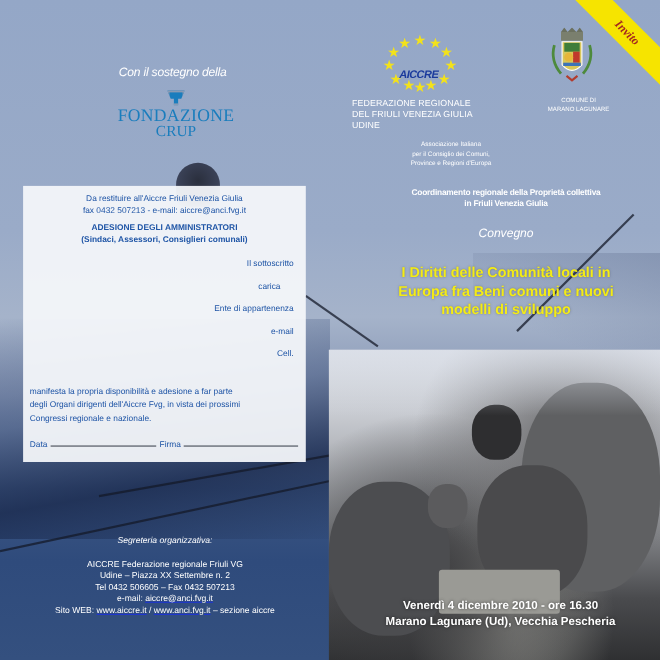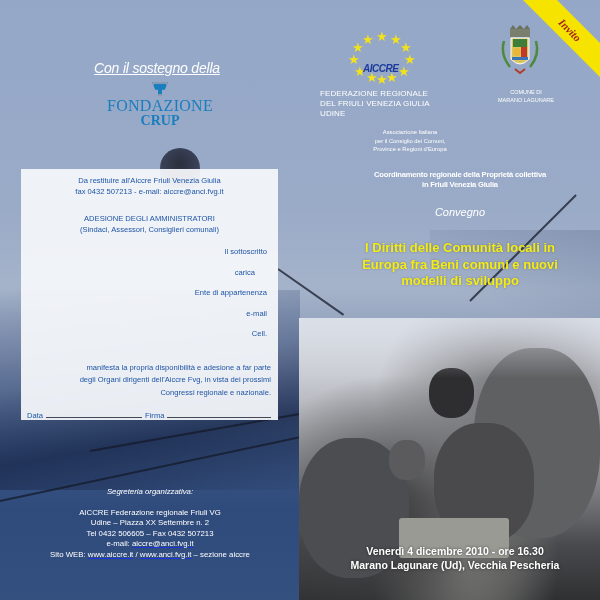--- a/index.html
+++ b/index.html
@@ -42,62 +42,62 @@
     }
     .photo-fade {
       position: absolute; left: 299px; top: 318px; width: 301px; height: 60px;
       background: linear-gradient(180deg, rgba(220,225,235,0.7) 0%, rgba(220,225,235,0) 100%);
     }
     .figure { position: absolute; border-radius: 45%; }
 
     
     .sponsor-label {
       position: absolute; left: 82px; top: 60px; width: 150px; text-align: center;
-      color: #ffffff; font-style: italic; font-size: 14px; letter-spacing: -0.2px; text-decoration: underline;
+      color: #ffffff; font-style: italic; font-size: 11px; letter-spacing: -0.2px;
     }
     .fondazione-logo {
       position: absolute; left: 95px; top: 82px; width: 130px; text-align: center;
       color: #1a7dbd;
     }
     .fondazione-logo .cup-mark {
       display: block; width: 16px; height: 14px; margin: 0 auto 2px auto;
       border: 2px solid #8a9ab3; background: #1a7dbd;
       clip-path: polygon(0 0, 100% 0, 80% 55%, 62% 55%, 62% 100%, 38% 100%, 38% 55%, 20% 55%);
     }
     .fondazione-logo .name {
       display: block; font-family: "Liberation Serif", "DejaVu Serif", serif;
       font-size: 16px; letter-spacing: 0.3px; line-height: 16px;
     }
     .fondazione-logo .sub {
       display: block; font-family: "Liberation Serif", "DejaVu Serif", serif;
-      font-size: 14px; line-height: 14px; font-weight: bold;
+      font-size: 14px; line-height: 14px;
     }
 
     
     .form-box {
       position: absolute; left: 21px; top: 169px; width: 257px; height: 251px;
       background: rgba(244,246,250,0.94);
       color: #1f55a6;
       font-size: 7.6px;
     }
     .form-head {
       text-align: center; margin-top: 6px; line-height: 11px;
     }
     .form-title {
-      text-align: center; margin-top: 16px; font-weight: normal; line-height: 11px;
+      text-align: center; margin-top: 4px; font-weight: bold; line-height: 11px;
     }
     .form-fields { margin-top: 12px; padding: 0 7px 0 6px; }
     .field-row {
       display: flex; align-items: flex-end; height: 20.5px; flex-direction: column;
     }
     .field-row .lbl { white-space: nowrap; margin-right: 4px; }
     .field-row .line {
       flex: 1; border-bottom: 1px solid #444a55; height: 1px; margin-bottom: 2px;
     }
-    .form-para { padding: 0 7px 0 6px; margin-top: 12px; line-height: 12.5px; text-align: right; }
+    .form-para { padding: 0 7px 0 6px; margin-top: 12px; line-height: 12.5px; }
     .sign-row {
       display: flex; align-items: flex-end; padding: 0 7px 0 6px; margin-top: 12px;
     }
     .sign-row .lbl { white-space: nowrap; margin-right: 3px; }
     .sign-row .line { border-bottom: 1px solid #444a55; margin-bottom: 2px; }
 
     
     .secretariat {
       position: absolute; left: 0; top: 487px; width: 300px; text-align: center;
       color: #ffffff; font-size: 7.8px; line-height: 10.5px;

